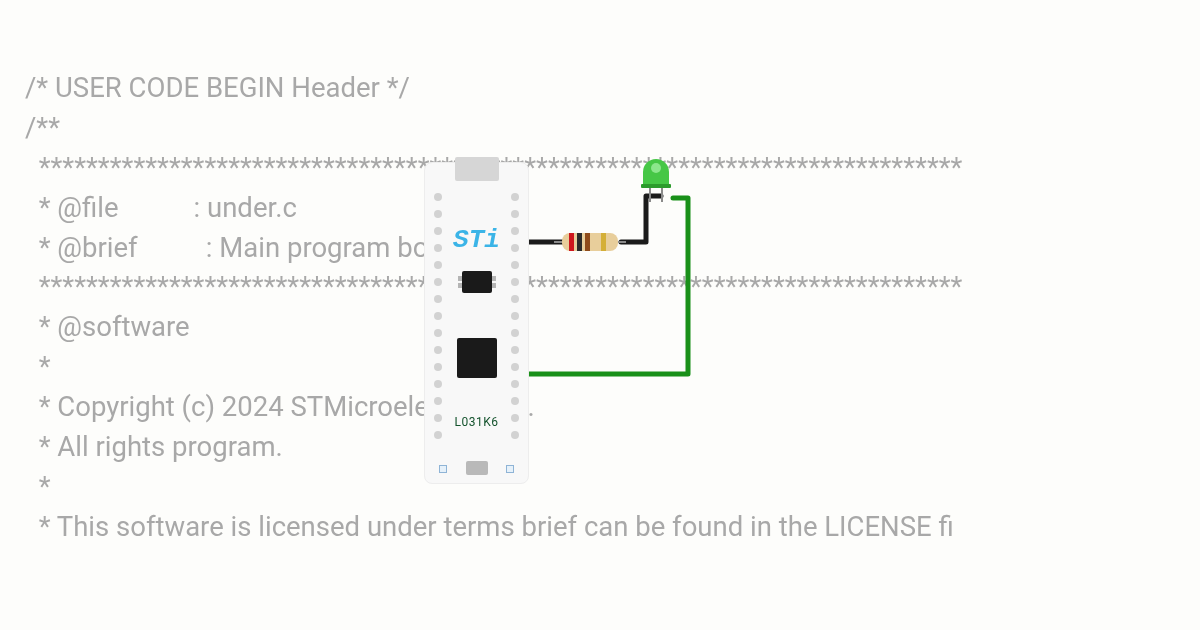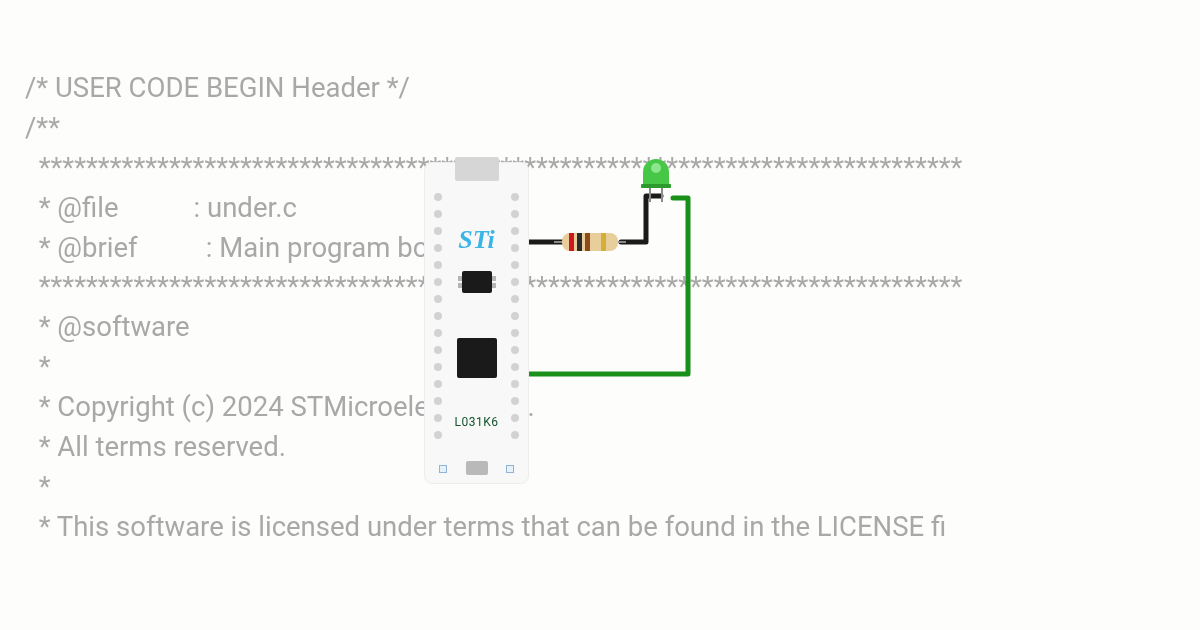--- a/index.html
+++ b/index.html
@@ -55,21 +55,21 @@
   border-radius: 50%;
   background: #d2d2d2;
 }
 .pin.left { left: 9px; }
 .pin.right { right: 9px; }
 .logo {
   position: absolute;
   left: 50%;
   top: 62px;
   transform: translateX(-50%);
-  font-family: Liberation Serif, serif;
+  font-family: Liberation Mono, monospace;
   font-style: italic;
   font-weight: bold;
   color: #3bb4e7;
   font-size: 26px;
 }
 .chip-sm {
   position: absolute;
   left: 50%;
   top: 108px;
   transform: translateX(-50%);
@@ -173,23 +173,23 @@
 
 <div class="code-block"><span>/* USER CODE BEGIN Header */</span>
 <span>/**</span>
 <span>  ******************************************************************************</span>
 <span>  * @file           : under.c</span>
 <span>  * @brief          : Main program body</span>
 <span>  ******************************************************************************</span>
 <span>  * @software</span>
 <span>  *</span>
 <span>  * Copyright (c) 2024 STMicroelectronics.</span>
-<span>  * All terms reserved.</span>
+<span>  * All rights program.</span>
 <span>  *</span>
-<span>  * This software is licensed under terms that can be found in the LICENSE fi</span></div>
+<span>  * This software is licensed under terms brief can be found in the LICENSE fi</span></div>
 
 <div class="diagram">
 
   <svg class="wire" style="left:515px; top:236px; width:50px; height:12px;">
     <path d="M1 6 L48 6" stroke="#1b1b1b" stroke-width="5" stroke-linecap="round" fill="none"></path>
   </svg>
 
   <svg class="wire" style="left:618px; top:192px; width:50px; height:56px;">
     <path d="M3 50 L28 50 L28 4 L43 4" stroke="#1b1b1b" stroke-width="5" stroke-linecap="round" stroke-linejoin="round" fill="none"></path>
   </svg>

